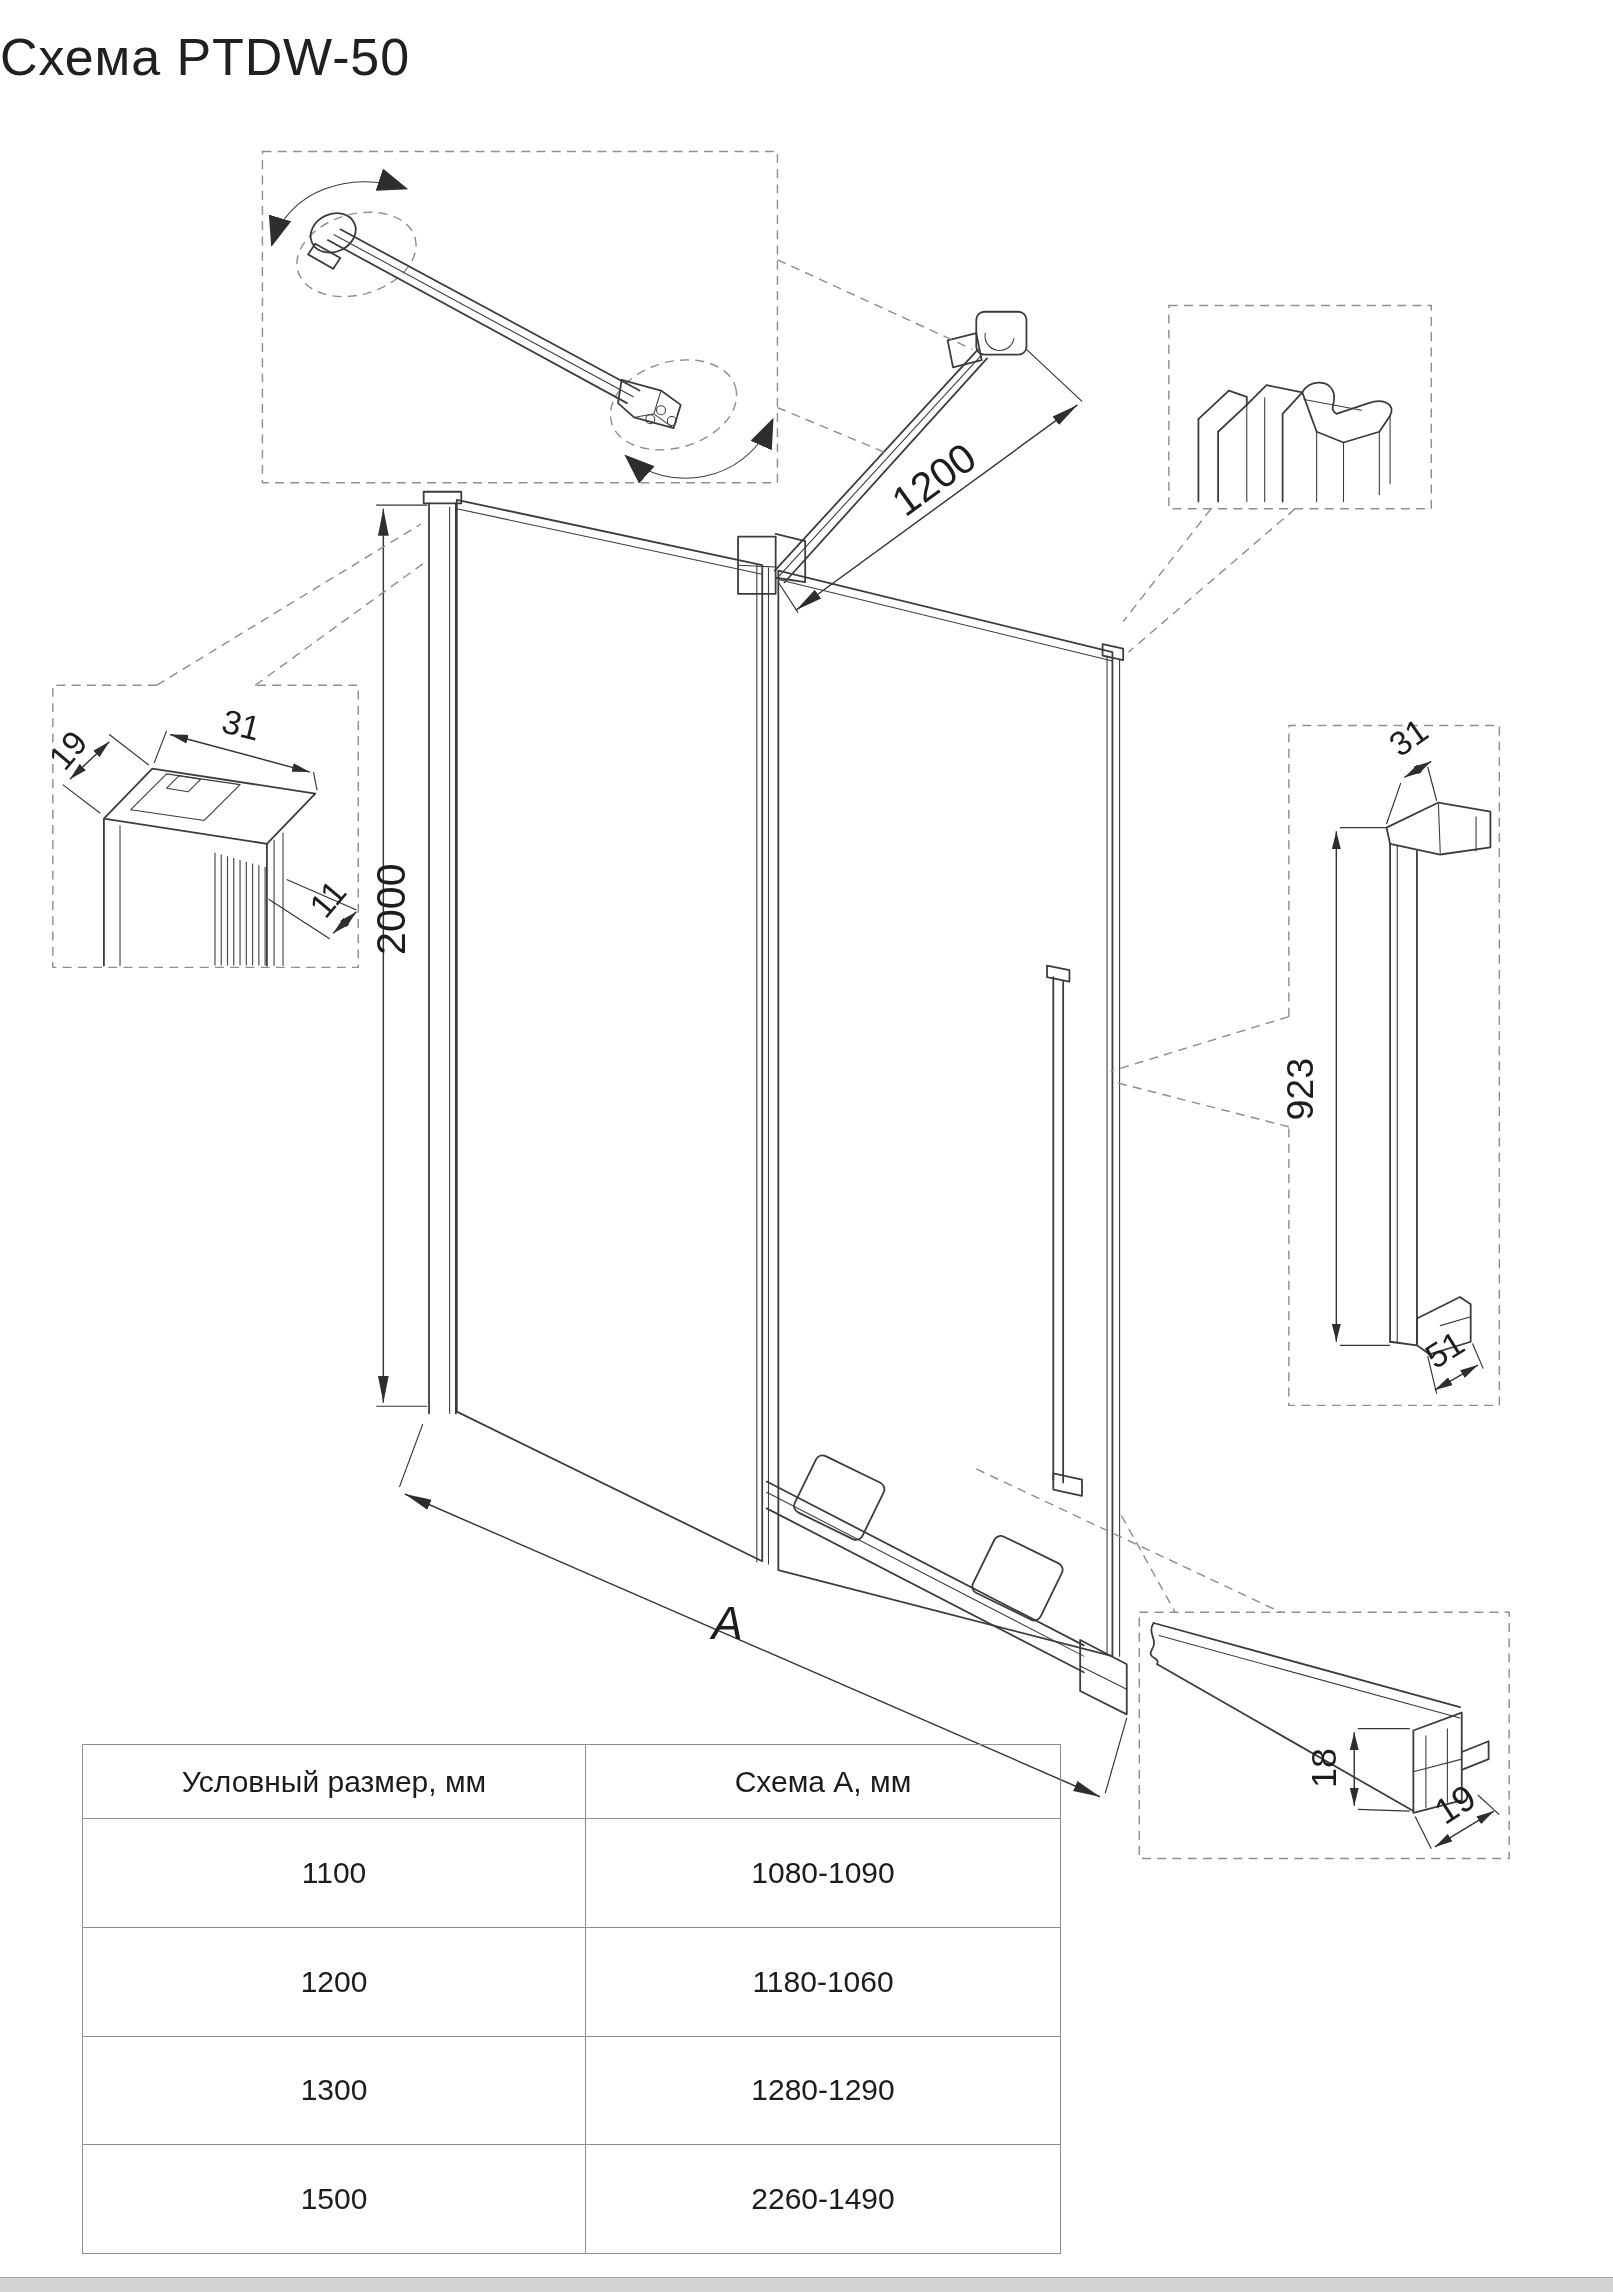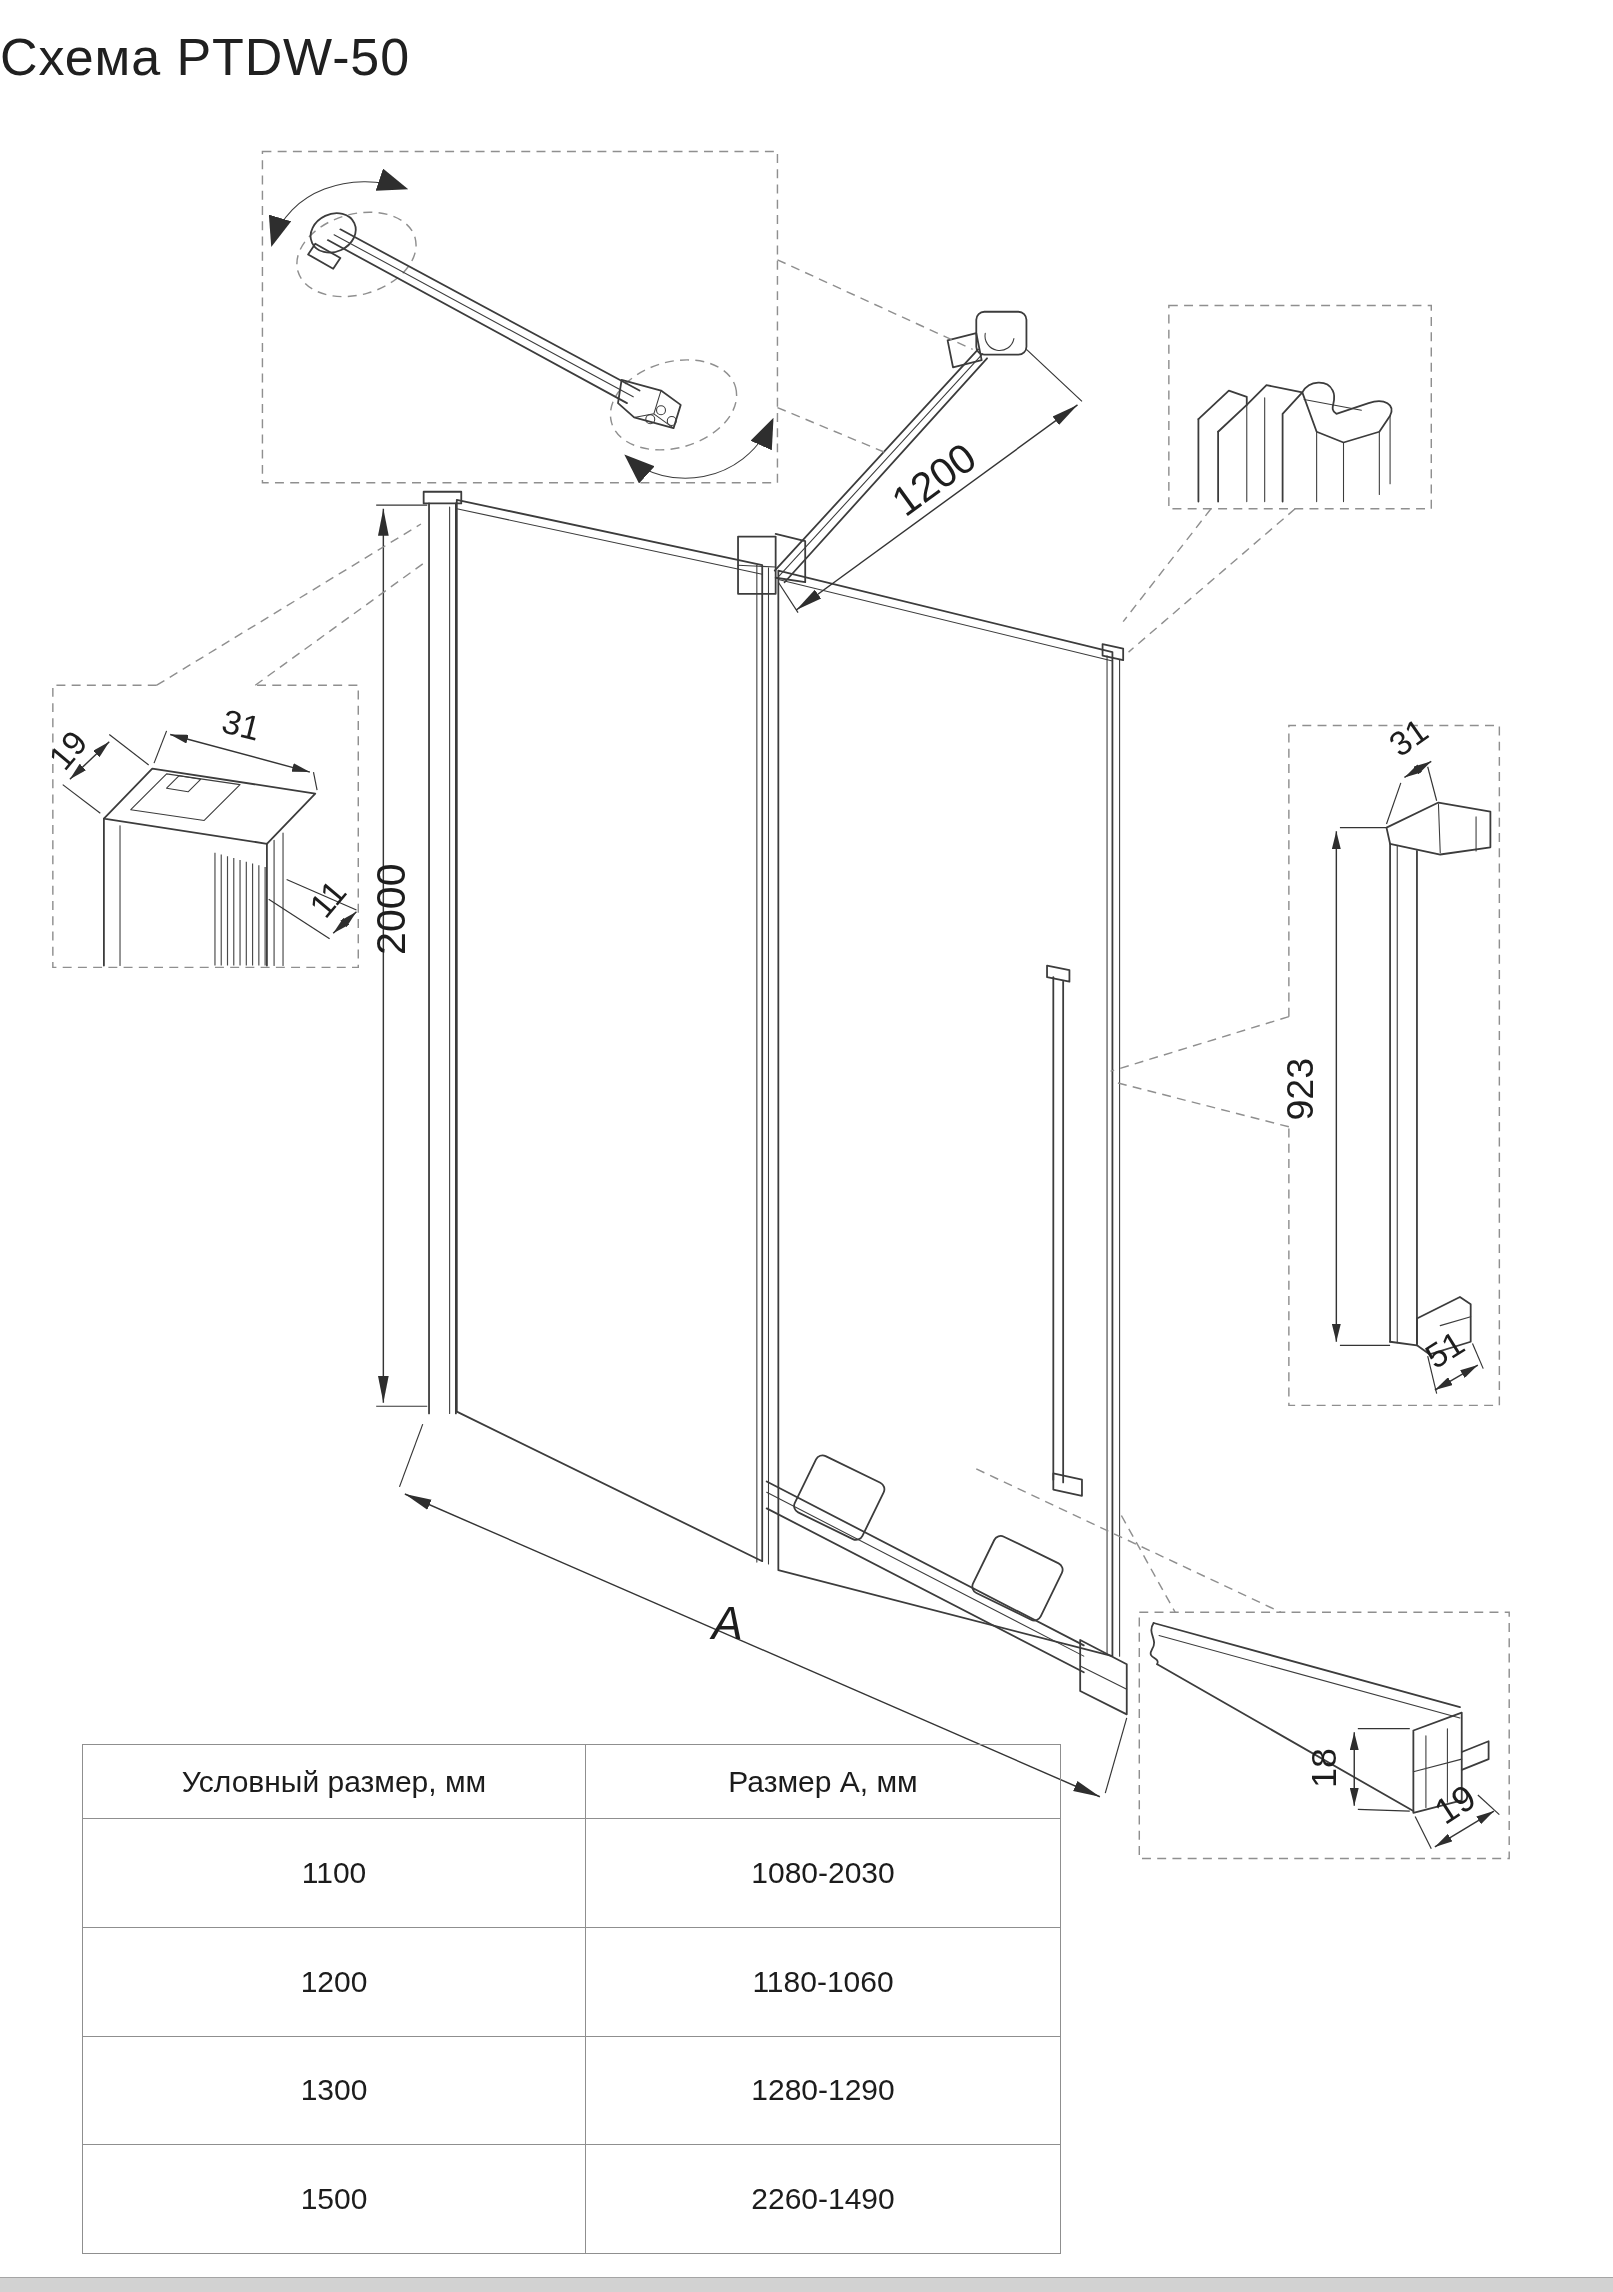--- a/index.html
+++ b/index.html
@@ -243,27 +243,27 @@
       <path class="ext" d="M1650,2004 L1674,2026"></path>
       <path class="dim" d="M1602,2062 L1668,2022" marker-start="url(#smallArr)" marker-end="url(#smallArr)"></path>
       <text class="dim-text" font-size="40" text-anchor="middle" transform="translate(1632,2026) rotate(-33)">19</text>
     </g>
   </svg>
 
   <table id="size-table">
     <thead>
       <tr>
         <th>Условный размер, мм</th>
-        <th>Размер А, мм</th>
+        <th>Схема А, мм</th>
       </tr>
     </thead>
     <tbody>
       <tr>
         <td>1100</td>
-        <td>1080-2030</td>
+        <td>1080-1090</td>
       </tr>
       <tr>
         <td>1200</td>
         <td>1180-1060</td>
       </tr>
       <tr>
         <td>1300</td>
         <td>1280-1290</td>
       </tr>
       <tr>

